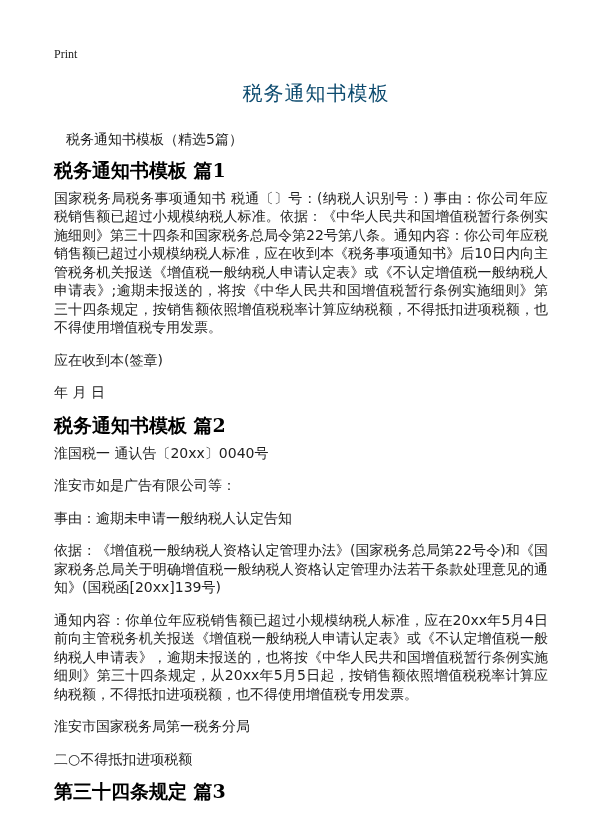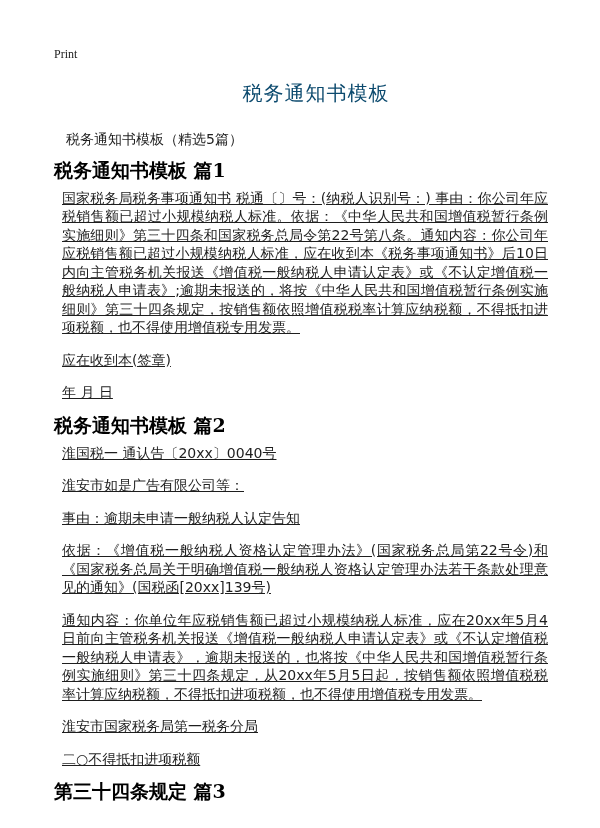--- a/index.html
+++ b/index.html
@@ -18,21 +18,21 @@
       position: absolute; left: 0; width: 600px; top: 80px;
       text-align: center; font-size: 20px; color: #0c4a6e; letter-spacing: 1px; padding-left: 16px;
     }
     .content { position: absolute; left: 54px; top: 118px; width: 494px; }
     .line-block { font-size: 14px; line-height: 18.5px; margin: 12px; color: #1e1e1e; }
     .subtitle { margin-bottom: 12px; }
     .section-heading {
       font-family: "DejaVu Serif", "Liberation Serif", serif;
       font-weight: bold; font-size: 19px; line-height: 18px; margin: 0 0 10px 0; color: #000;
     }
-    .para { margin: 0 0 14px 8px; text-align: justify; text-justify: inter-character; word-break: break-all; text-decoration: underline; }
+    .para { margin: 0 0 14px 0; text-align: justify; text-justify: inter-character; word-break: break-all; }
   </style>
 </head>
 <body>
 
 <div class="page">
   <div class="print-label">Print</div>
   <div class="doc-title">税务通知书模板</div>
 
   <div class="content">
     <p class="line-block subtitle">税务通知书模板（精选5篇）</p>

